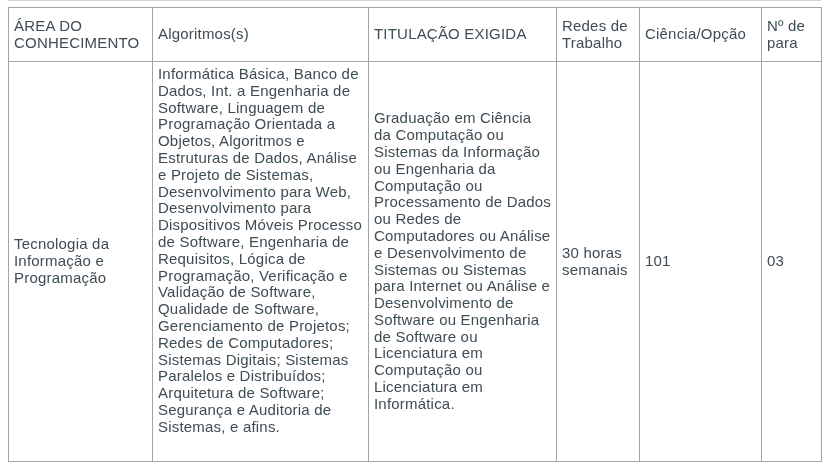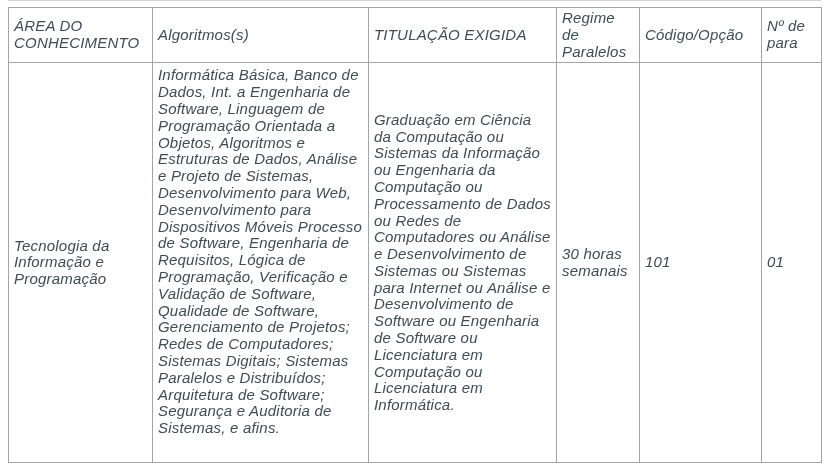--- a/index.html
+++ b/index.html
@@ -37,21 +37,20 @@
     border: 1px solid #a4a4a4;
     color: #3e4c54;
     font-size: 15px;
     line-height: 1.12;
     letter-spacing: 0.2px;
     font-weight: normal;
     text-align: left;
     padding: 2px 5px;
     vertical-align: middle;
     overflow: hidden;
-    font-style: italic;
   }
   .vacancies thead tr { height: 54px; }
   .vacancies tbody tr { height: 400px; }
   col.c1 { width: 144px; }
   col.c2 { width: 216px; }
   col.c3 { width: 188px; }
   col.c4 { width: 83px; }
   col.c5 { width: 122px; }
   col.c6 { width: 60px; }
   td.cell-disciplinas { vertical-align: top; padding-top: 4px; margin-left: 16px; }
@@ -70,29 +69,29 @@
         <col class="c3">
         <col class="c4">
         <col class="c5">
         <col class="c6">
     </colgroup>
     <thead>
       <tr>
         <th>ÁREA DO CONHECIMENTO</th>
         <th>Algoritmos(s)</th>
         <th>TITULAÇÃO EXIGIDA</th>
-        <th>Regime de Paralelos</th>
-        <th>Código/Opção</th>
+        <th>Redes de Trabalho</th>
+        <th>Ciência/Opção</th>
         <th>Nº de para</th>
       </tr>
     </thead>
     <tbody>
       <tr>
         <td class="cell-area">Tecnologia da Informação e Programação</td>
         <td class="cell-disciplinas">Informática Básica, Banco de Dados, Int. a Engenharia de Software, Linguagem de Programação Orientada a Objetos, Algoritmos e Estruturas de Dados, Análise e Projeto de Sistemas, Desenvolvimento para Web, Desenvolvimento para Dispositivos Móveis Processo de Software, Engenharia de Requisitos, Lógica de Programação, Verificação e Validação de Software, Qualidade de Software, Gerenciamento de Projetos; Redes de Computadores; Sistemas Digitais; Sistemas Paralelos e Distribuídos; Arquitetura de Software; Segurança e Auditoria de Sistemas, e afins.</td>
         <td class="cell-titulacao">Graduação em Ciência da Computação ou Sistemas da Informação ou Engenharia da Computação ou Processamento de Dados ou Redes de Computadores ou Análise e Desenvolvimento de Sistemas ou Sistemas para Internet ou Análise e Desenvolvimento de Software ou Engenharia de Software ou Licenciatura em Computação ou Licenciatura em Informática.</td>
         <td class="cell-regime">30 horas semanais</td>
         <td class="cell-codigo">101</td>
-        <td class="cell-vagas">01</td>
+        <td class="cell-vagas">03</td>
       </tr>
     </tbody>
   </table>
 </div>
 
 </body></html>

